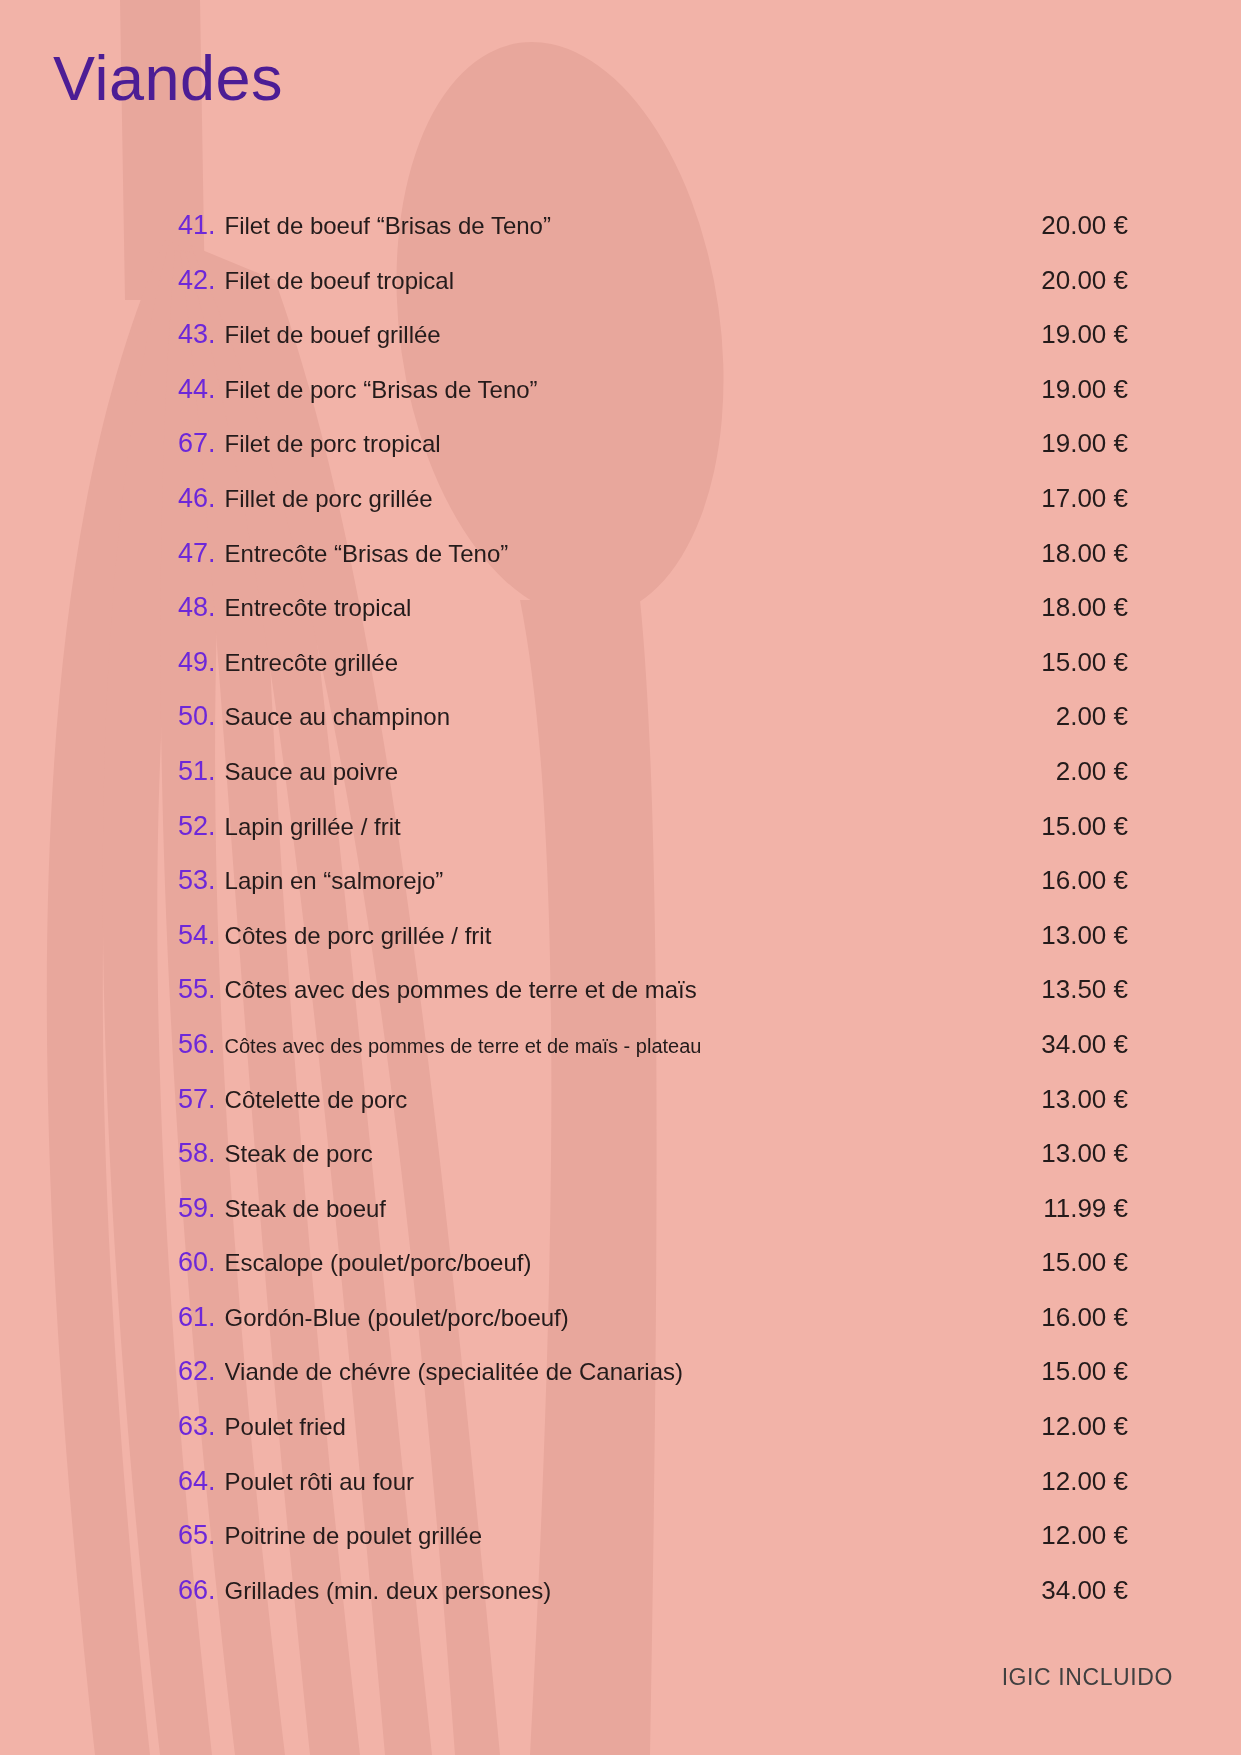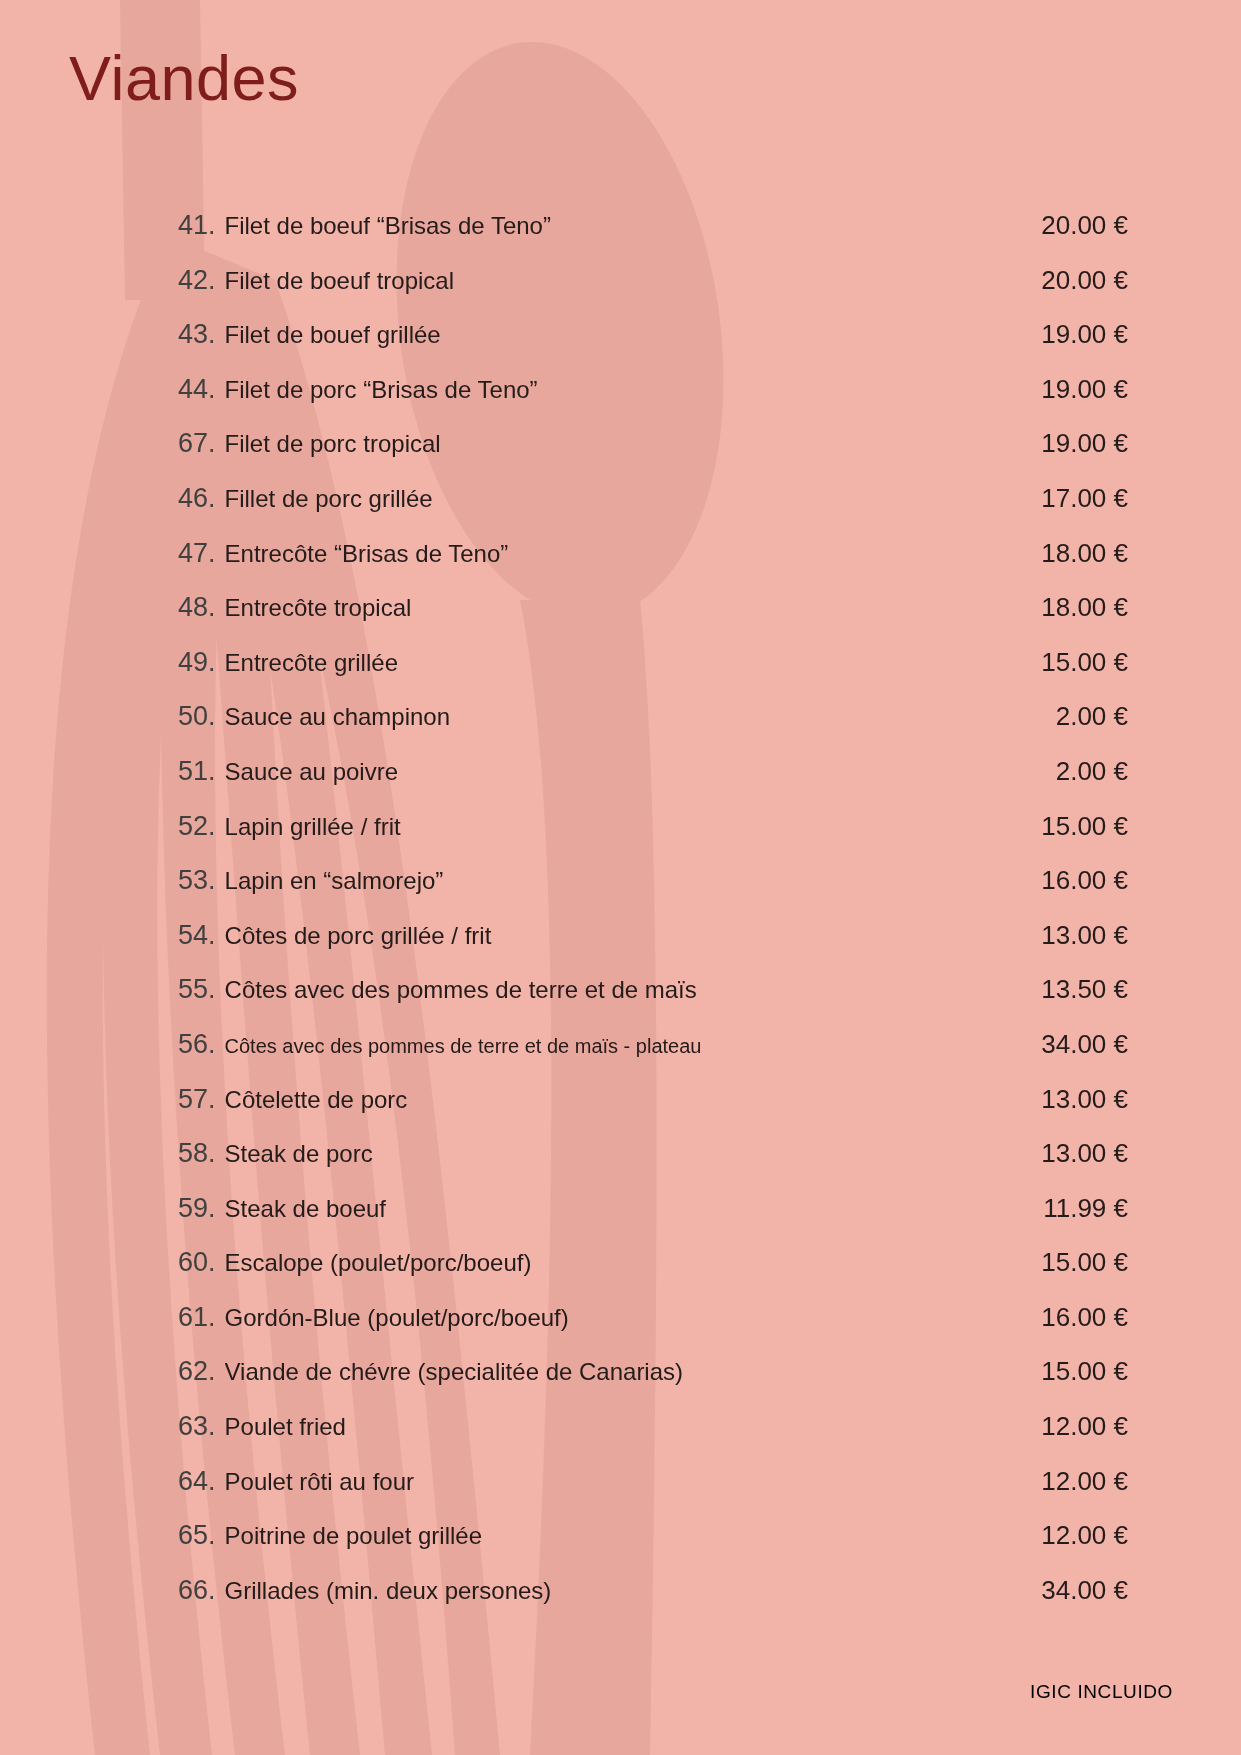--- a/index.html
+++ b/index.html
@@ -23,46 +23,46 @@
   }
   
   .bg-art {
     position: absolute;
     inset: 0;
     z-index: 0;
     pointer-events: none;
   }
   .page-title {
     position: absolute;
-    left: 69px;
+    left: 53px;
     top: 44px;
     font-size: 63px;
     line-height: 1.1;
-    color: #7f1d1d;
+    color: #4c1d95;
     font-weight: 400;
     letter-spacing: 0.5px;
     z-index: 2;
   }
   .menu-list {
     position: absolute;
     left: 178px;
     top: 210px;
     width: 950px;
     z-index: 2;
   }
   .menu-row {
     display: flex;
     align-items: baseline;
     height: 54.6px;
     color: #241b1b;
   }
   .item-num {
     flex: 0 0 auto;
     font-size: 27px;
-    color: #404040;
+    color: #6d28d9;
     margin-right: 9px;
     white-space: nowrap;
   }
   .item-name {
     flex: 1 1 auto;
     font-size: 24px;
     color: #241b1b;
     white-space: nowrap;
     overflow: hidden;
   }
@@ -72,24 +72,24 @@
   .item-price {
     flex: 0 0 130px;
     text-align: right;
     font-size: 26px;
     color: #241b1b;
     white-space: nowrap;
   }
   .footer-note {
     position: absolute;
     right: 68px;
-    bottom: 52px;
-    font-size: 19px;
+    bottom: 64px;
+    font-size: 23px;
     letter-spacing: 0.6px;
-    color: #000000;
+    color: #404040;
     z-index: 2;
   }
 </style>
 </head>
 <body>
 
 <div class="page">
 
   <svg class="bg-art" width="1241" height="1755" viewBox="0 0 1241 1755" aria-hidden="true">
     <g fill="#e8a79c">

